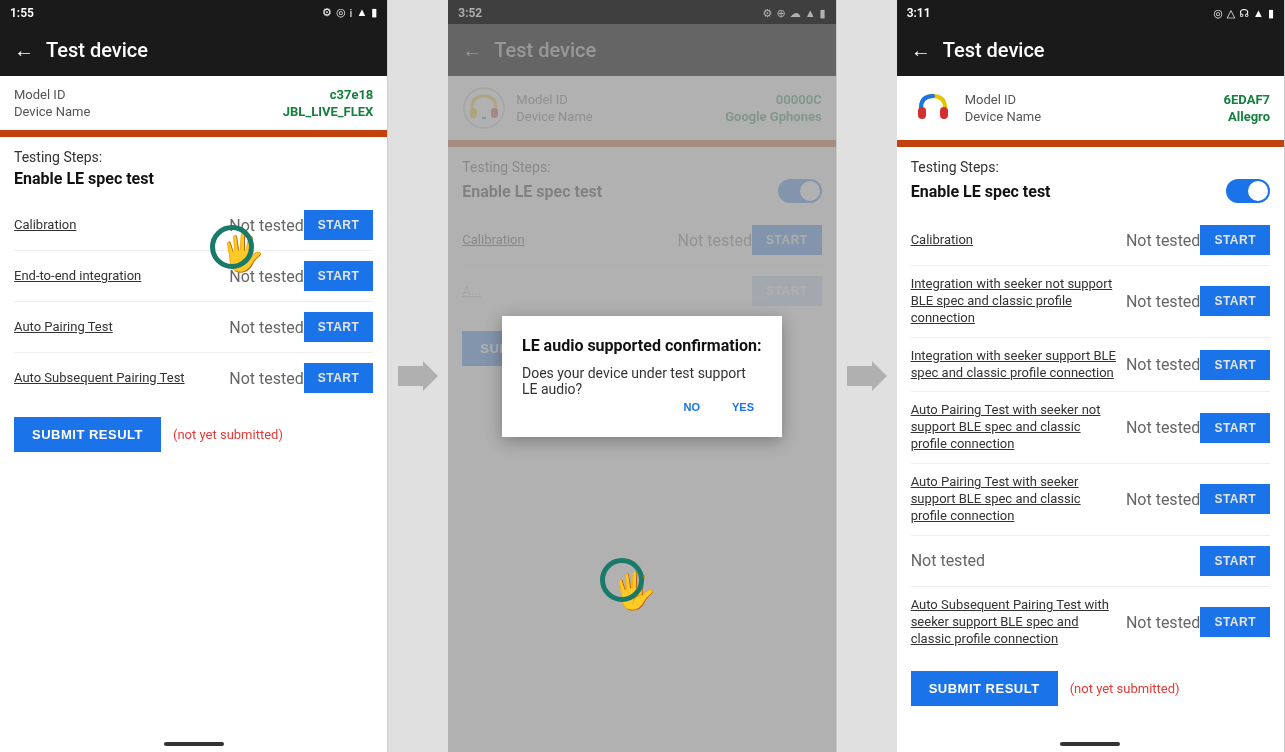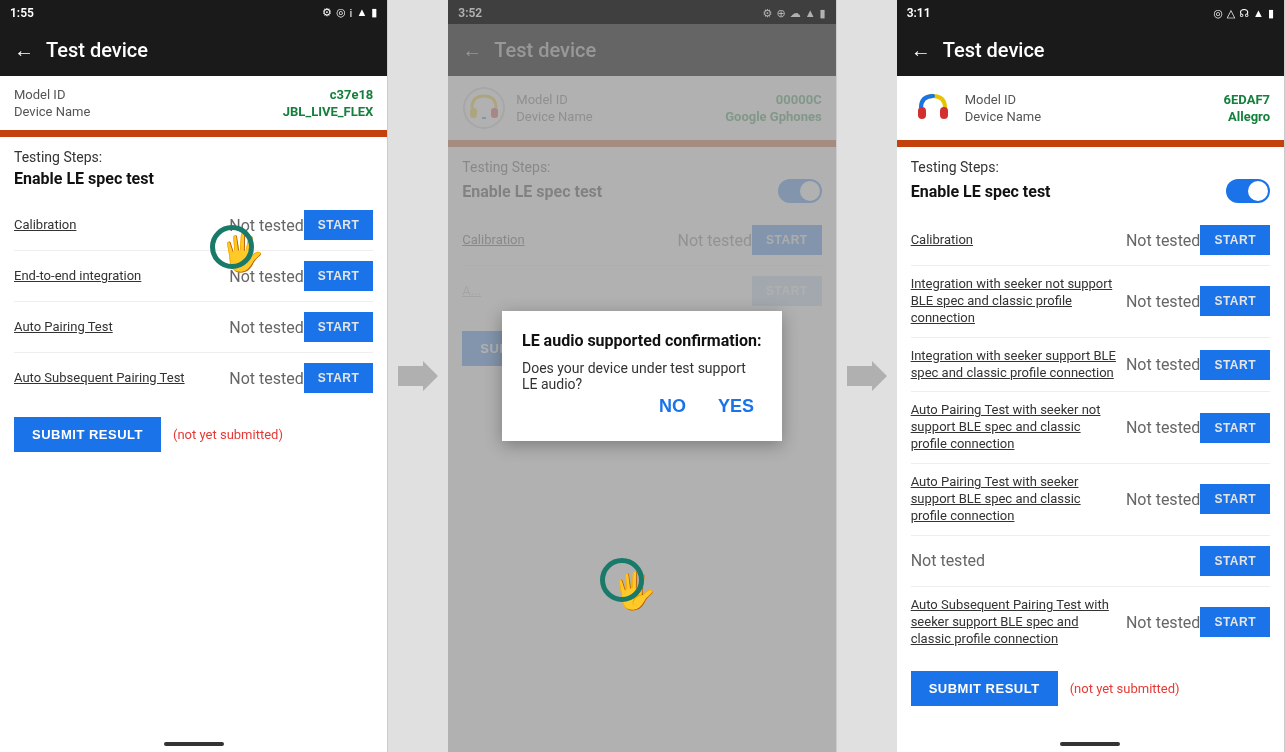--- a/index.html
+++ b/index.html
@@ -221,21 +221,21 @@
     .dialog-message {
       font-size: 14px;
       color: #333;
     }
     .dialog-buttons {
       display: flex;
       justify-content: flex-end;
       gap: 16px;
     }
     .dialog-btn {
-      font-size: 18px;
+      font-size: 11px;
       font-weight: 700;
       border: none;
       background: none;
       cursor: pointer;
       padding: 4px 8px;
       color: #1a73e8;
     }
 
     
     .grayed {

